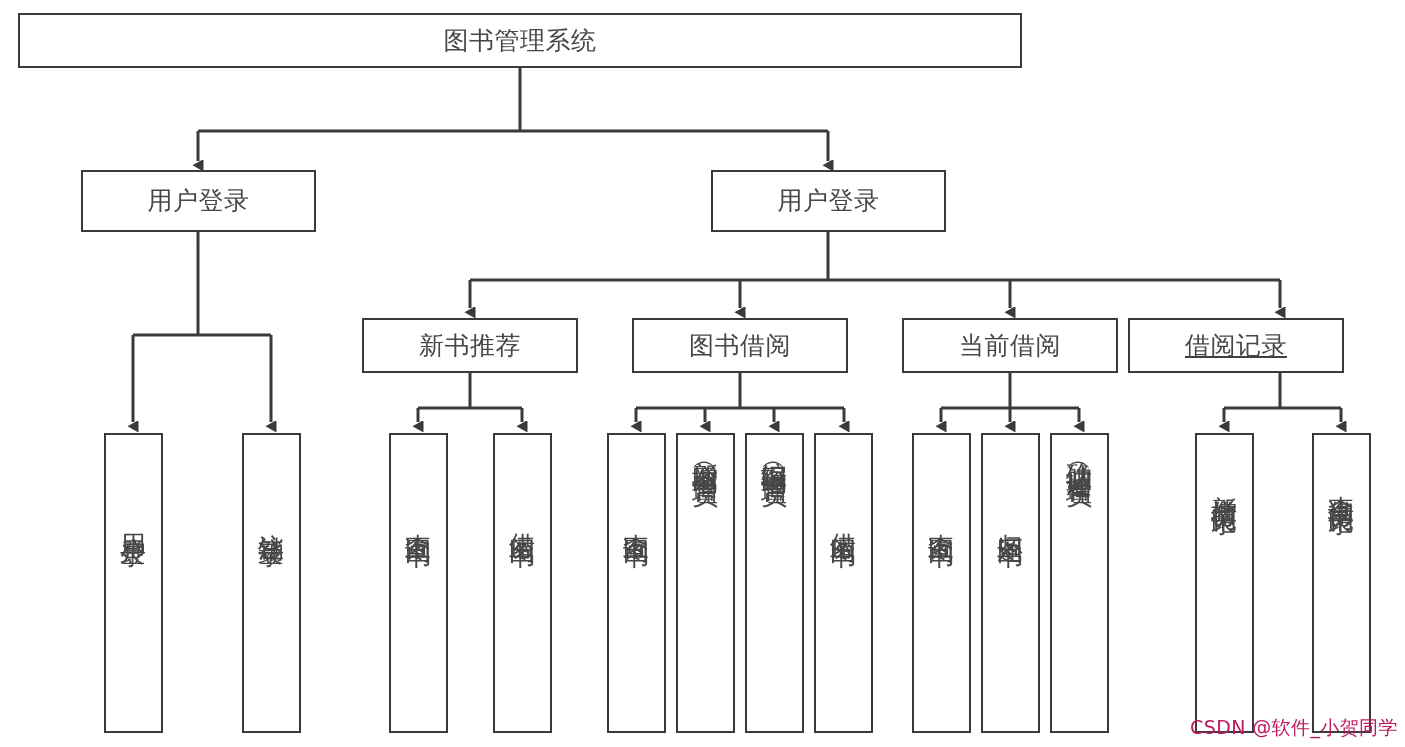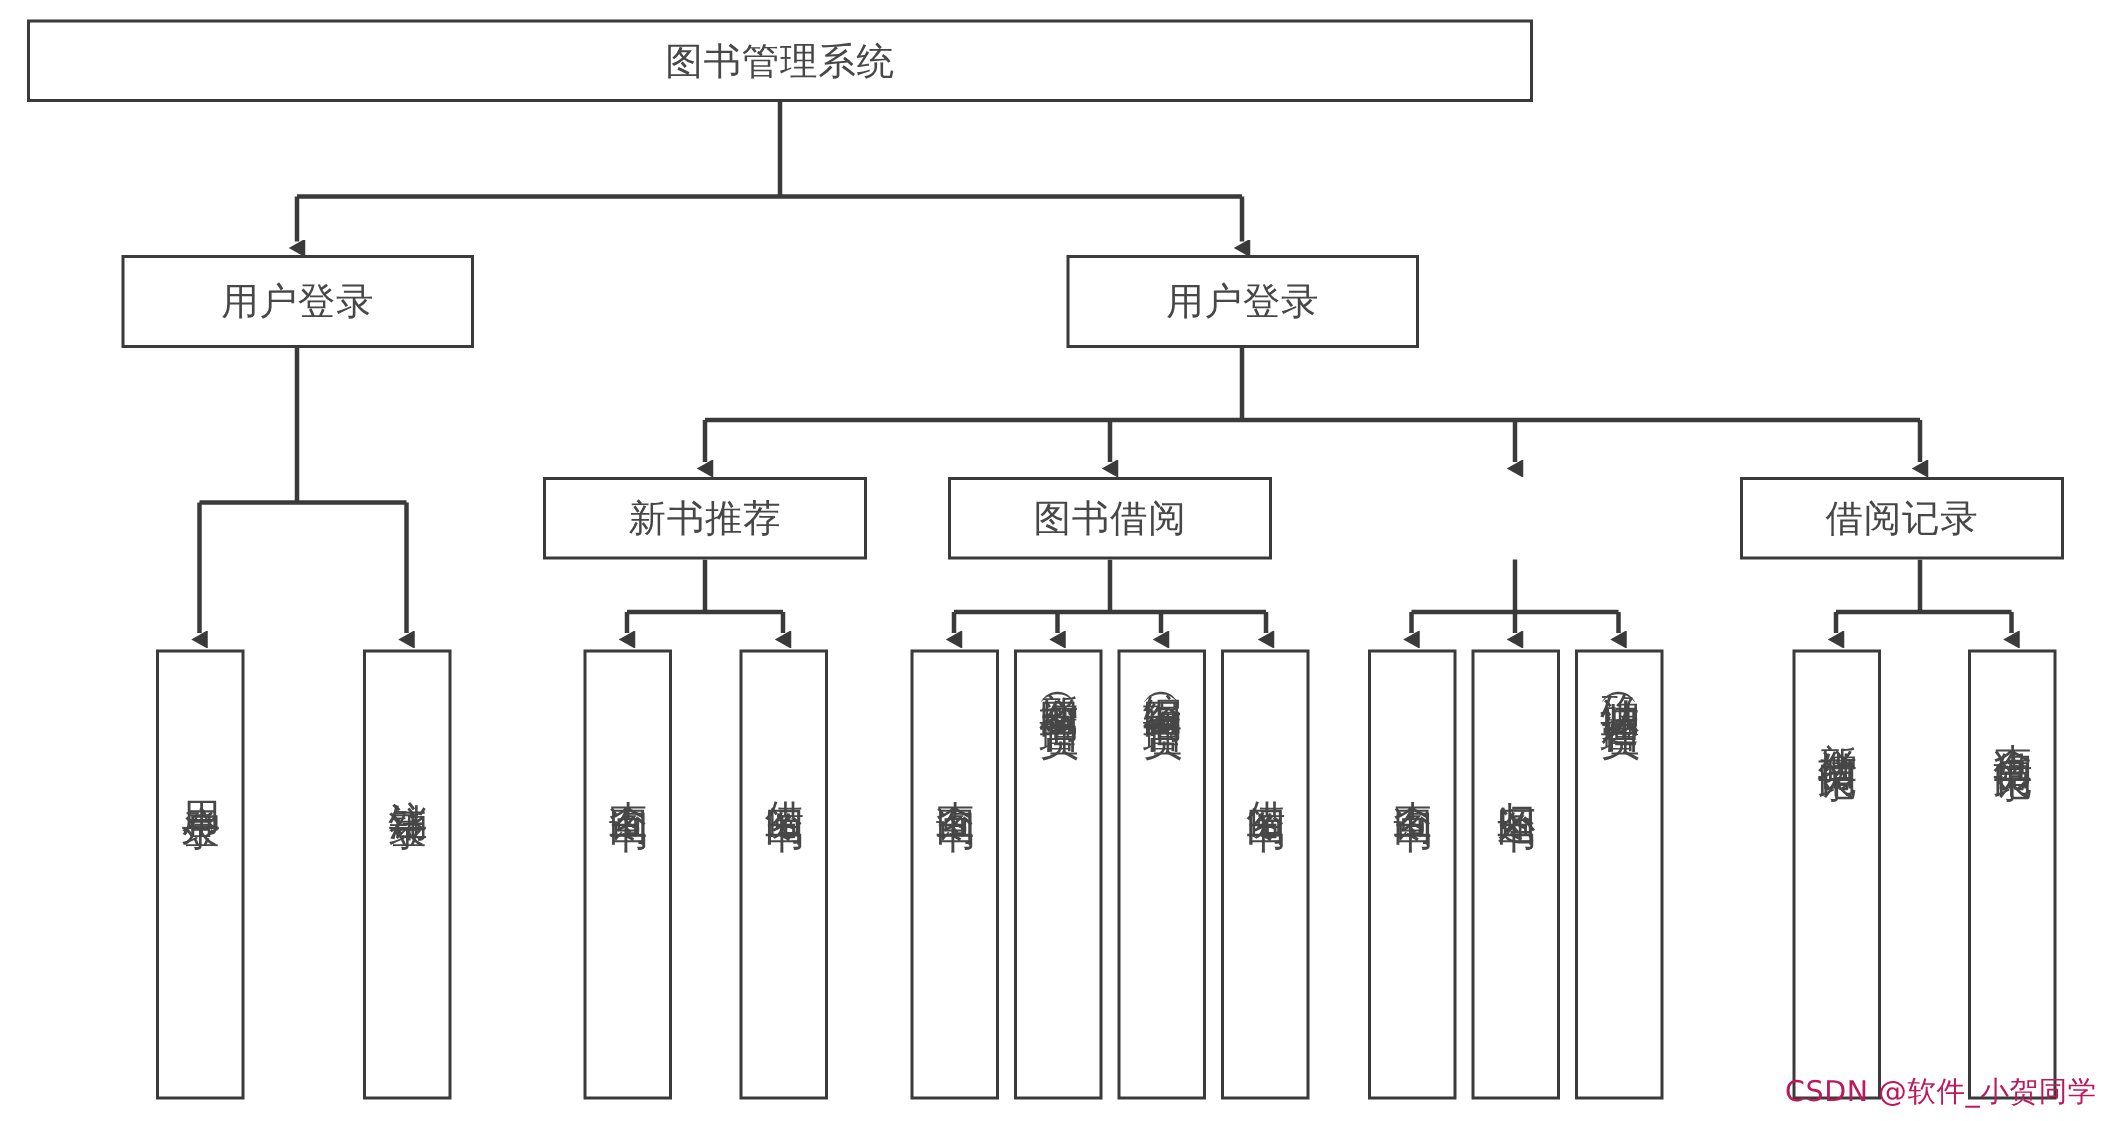--- a/index.html
+++ b/index.html
@@ -140,21 +140,24 @@
   <div class="node horiz lvl2" style="left:711px; top:170px; width:235px; height:62px;">
     <span class="lbl">用户登录</span>
   </div>
 
   <div class="node horiz lvl3" style="left:632px; top:318px; width:216px; height:55px;">
     <span class="lbl">图书借阅</span>
   </div>
   <div class="node horiz lvl3" style="left:362px; top:318px; width:216px; height:55px;">
     <span class="lbl">新书推荐</span>
   </div>
-  <div class="node horiz lvl3" style="left:1160px; top:318px; width:216px; height:55px;">
+  <div class="node horiz lvl3" style="left:902px; top:318px; width:216px; height:55px;">
+    <span class="lbl">当前借阅</span>
+  </div>
+  <div class="node horiz lvl3" style="left:1128px; top:318px; width:216px; height:55px;text-decoration:underline;">
     <span class="lbl">借阅记录</span>
   </div>
 
   <div class="node leaf" style="left:104px; top:433px; width:59px; height:300px; padding-top:78px;">
     <span class="lbl">用户登录</span>
   </div>
   <div class="node leaf" style="left:242px; top:433px; width:59px; height:300px; padding-top:78px;">
     <span class="lbl">注销登录</span>
   </div>
 

